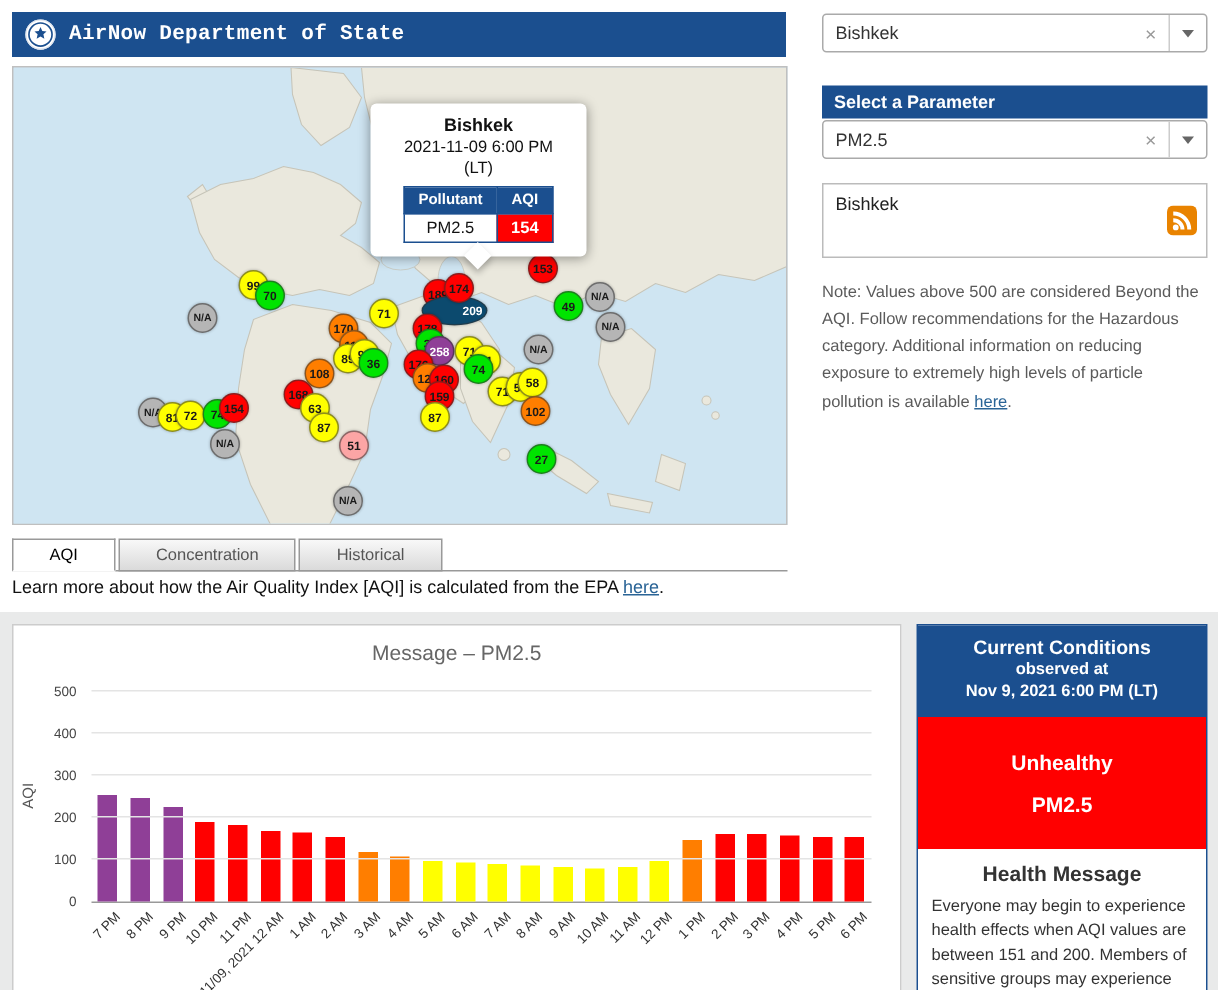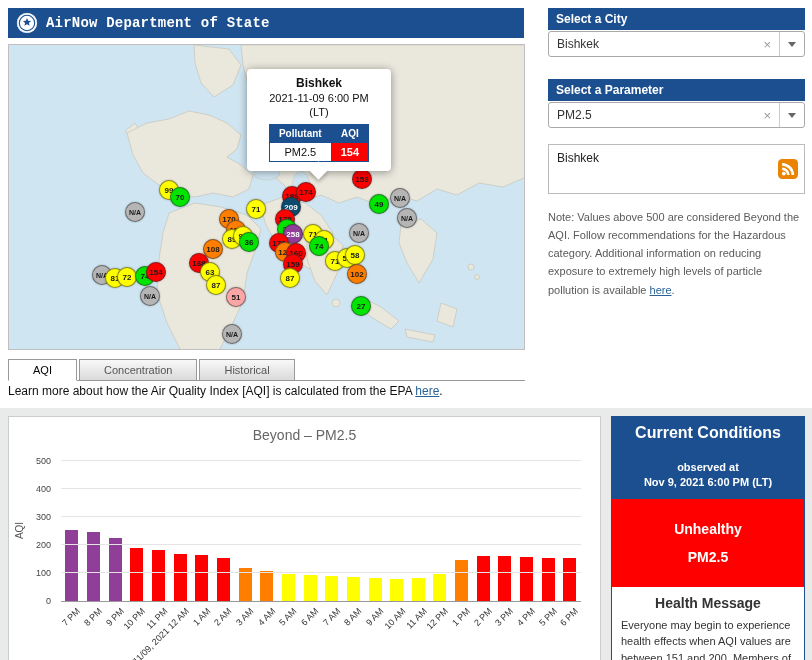--- a/index.html
+++ b/index.html
@@ -80,21 +80,21 @@
   }
   .gridline{position:absolute;left:0;right:0;height:1px;background:#e4e4e4;}
   .bar{width:13px;cursor:pointer;}
   .xlabels{position:absolute;left:52px;top:186px;width:520px;height:80px;display:flex;justify-content:space-around;}
   .slot{position:relative;width:13px;}
   .slot span{position:absolute;top:3px;right:3px;transform:rotate(-45deg);transform-origin:100% 0%;white-space:nowrap;font-size:9px;color:#333;}
 
   
   .conditions{position:absolute;left:611px;top:416px;width:194px;height:280px;background:#fff;border:1px solid #1b4f8f;box-sizing:border-box;}
   .cond-header{background:#1b4f8f;color:#fff;text-align:center;padding:7px 4px 8px;}
-  .cond-title{font-size:16px;font-weight:bold;margin-bottom:18px;}
+  .cond-title{font-size:13px;font-weight:bold;margin-bottom:0;}
   .cond-obs{font-size:11px;font-weight:bold;line-height:1.4;}
   .cond-aqi{background:#ff0000;color:#fff;text-align:center;padding:16px 6px;font-size:14px;font-weight:bold;line-height:2;}
   .cond-health{padding:8px 9px;}
   .health-title{text-align:center;font-size:14px;font-weight:bold;color:#333;margin-bottom:6px;}
   .health-text{font-size:11px;color:#333;line-height:1.5;margin:0;}
 </style>
 </head>
 <body>
 
 <div class="page">
@@ -138,21 +138,21 @@
     </svg>
 
     <div id="map-markers">
         <div class="marker" style="left: 159px; top: 144px; background: rgb(255, 255, 0);">99</div>
         <div class="marker" style="left: 170px; top: 151px; background: rgb(0, 228, 0);">70</div>
         <div class="marker na" style="left: 125px; top: 166px; background: rgb(181, 181, 181);">N/A</div>
         <div class="marker" style="left: 219px; top: 173px; background: rgb(255, 126, 0);">170</div>
         <div class="marker" style="left: 226px; top: 184px; background: rgb(255, 126, 0);">113</div>
         <div class="marker" style="left: 246px; top: 163px; background: rgb(255, 255, 0);">71</div>
         <div class="marker" style="left: 282px; top: 150px; background: rgb(255, 0, 0);">189</div>
-        <div class="marker" style="left: 281px; top: 161px; background: #0c4a6e; color: rgb(255, 255, 255);">209</div>
+        <div class="marker" style="left: 281px; top: 161px; background: #0c4a6e; color: rgb(255, 255, 255); padding-left: 24px;">209</div>
         <div class="marker" style="left: 296px; top: 146px; background: rgb(255, 0, 0);">174</div>
         <div class="marker" style="left: 352px; top: 133px; background: rgb(255, 0, 0);">153</div>
         <div class="marker" style="left: 369px; top: 158px; background: rgb(0, 228, 0);">49</div>
         <div class="marker na" style="left: 390px; top: 152px; background: rgb(181, 181, 181);">N/A</div>
         <div class="marker na" style="left: 397px; top: 172px; background: rgb(181, 181, 181);">N/A</div>
         <div class="marker" style="left: 275px; top: 173px; background: rgb(255, 0, 0);">178</div>
         <div class="marker" style="left: 277px; top: 183px; background: rgb(0, 228, 0);">34</div>
         <div class="marker" style="left: 283px; top: 188px; background: rgb(143, 63, 151); color: rgb(255, 255, 255);">258</div>
         <div class="marker" style="left: 222px; top: 193px; background: rgb(255, 255, 0);">89</div>
         <div class="marker" style="left: 233px; top: 190px; background: rgb(255, 255, 0);">91</div>
@@ -199,21 +199,20 @@
           <td>PM2.5</td>
           <td class="aqi-cell">154</td>
         </tr>
       </tbody>
         </table>
       <div class="popup-arrow"></div>
     </div>
   </div>
 
   <div class="sidebar">
-    <div class="panel-header">Select a City</div>
     <div class="dropdown">
       <span class="dd-value">Bishkek</span>
       <span class="dd-clear">×</span>
       <span class="dd-caret-wrap">
           <span class="dd-caret"></span>
         </span>
     </div>
     <div class="spacer22"></div>
     <div class="panel-header">Select a Parameter</div>
     <div class="dropdown">
@@ -240,21 +239,21 @@
 
   <div class="tabstrip" id="tabstrip">
       <div class="tab active">AQI</div>
       <div class="tab">Concentration</div>
       <div class="tab">Historical</div>
     </div>
 
   <p class="learn"><span>Learn more about how the Air Quality Index [AQI] is calculated from the EPA </span><a class="link">here</a><span>.</span></p>
 
   <div class="chart-panel">
-    <div class="chart-title">Beyond – PM2.5</div>
+    <div class="chart-title">Message – PM2.5</div>
     <div class="ylabel">AQI</div>
     <div class="yticks" id="yticks">
         <div class="ytick" style="bottom: -5px;">0</div>
         <div class="ytick" style="bottom: 23px;">100</div>
         <div class="ytick" style="bottom: 51px;">200</div>
         <div class="ytick" style="bottom: 79px;">300</div>
         <div class="ytick" style="bottom: 107px;">400</div>
         <div class="ytick" style="bottom: 135px;">500</div>
       </div>
     <div class="plot" id="plot">

